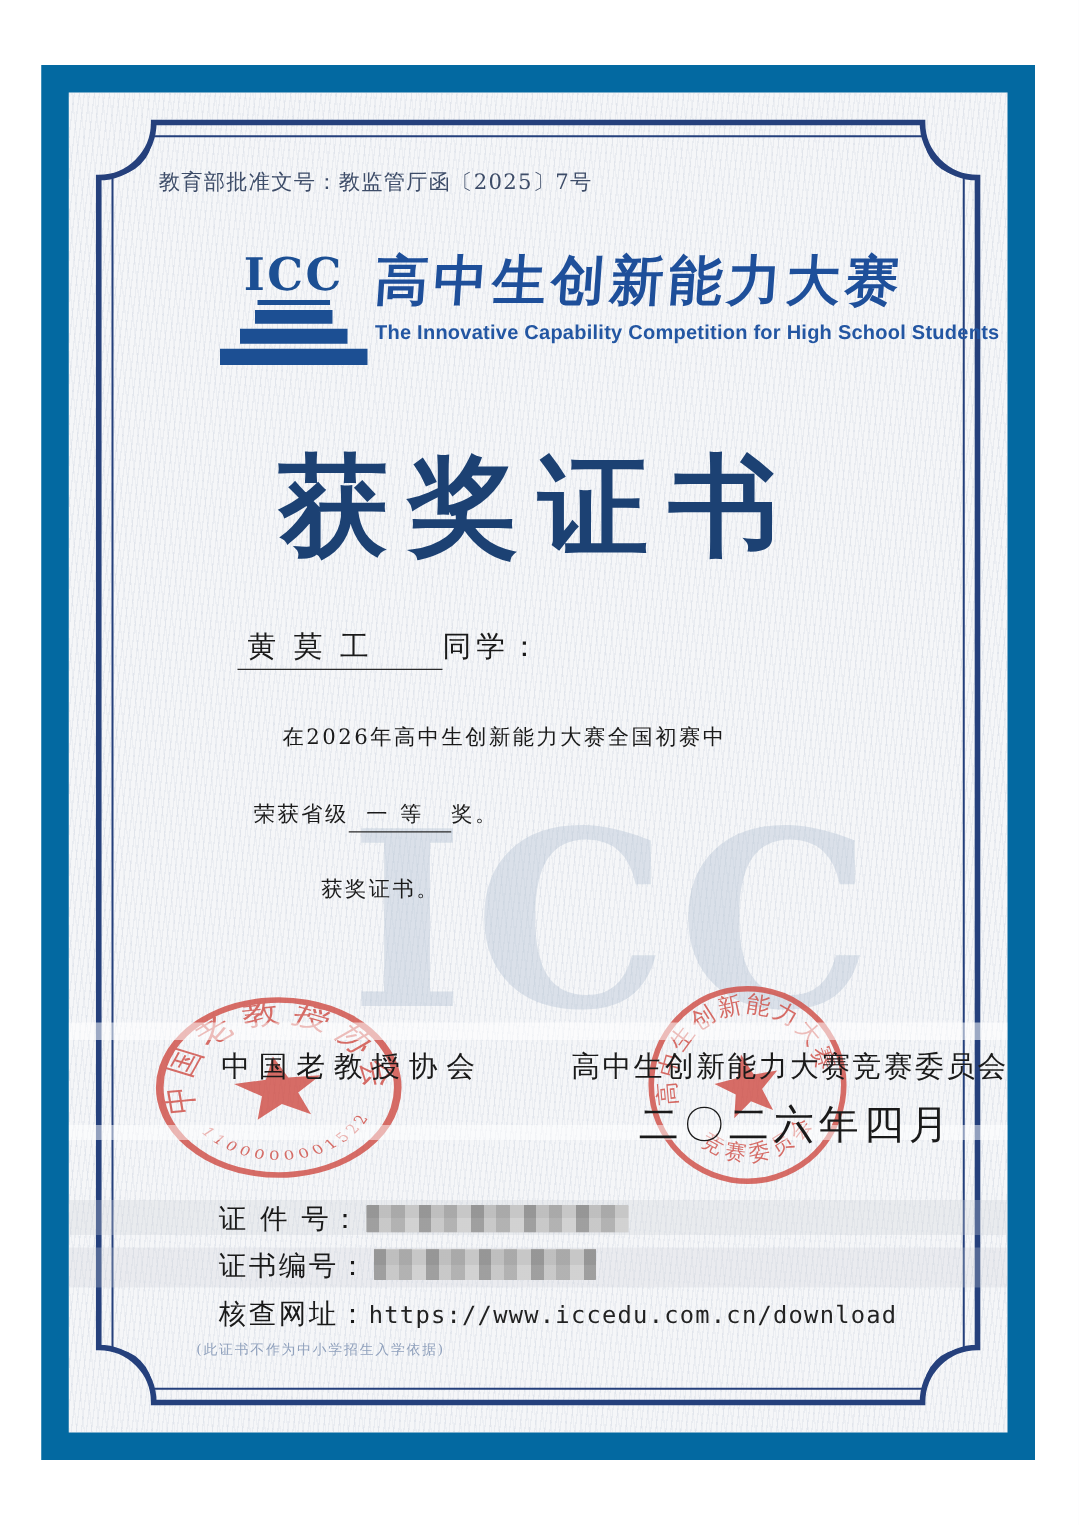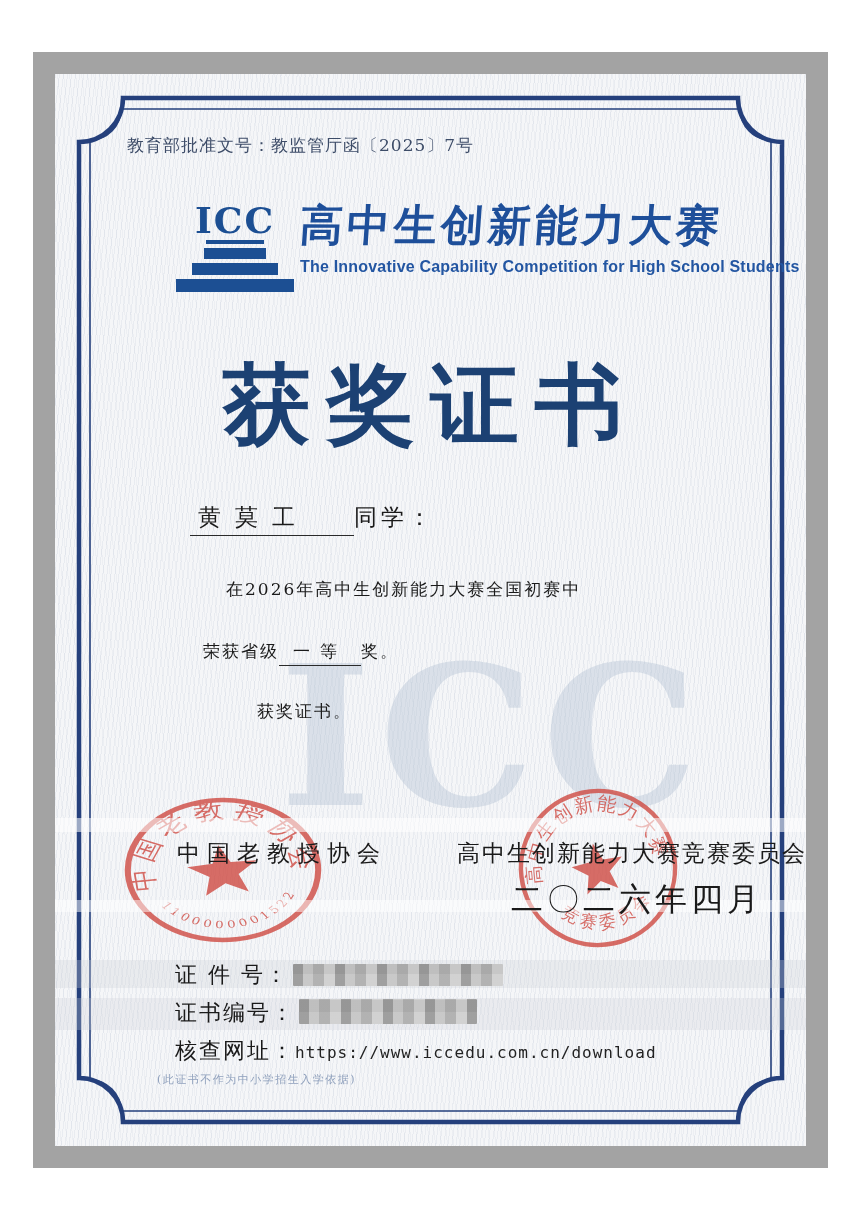--- a/index.html
+++ b/index.html
@@ -2,21 +2,21 @@
 <html><head>
 <meta charset="utf-8">
 <style>
   html,body{margin:0;padding:0;}
   body{
     width:863px;height:1221px;background:#ffffff;position:relative;
     font-family:"DejaVu Serif", serif;color:#1a1a1a;overflow:hidden;
   }
   .frame{
     position:absolute;left:33px;top:52px;width:795px;height:1116px;
-    background:#a3a3a3;
+    background:#0369a1;
   }
   .inner{
     position:absolute;left:22px;top:22px;width:751px;height:1072px;
     background-color:#f5f6f8;
     background-image:
       repeating-linear-gradient(97deg, rgba(150,165,190,.13) 0 1px, transparent 1px 4px),
       repeating-linear-gradient(84deg, rgba(150,165,190,.09) 0 1px, transparent 1px 6px);
     overflow:hidden;
   }
   .deco-border{position:absolute;left:0;top:0;z-index:2;pointer-events:none;}
@@ -97,21 +97,21 @@
   .mosaic{
     display:inline-block;vertical-align:-4px;margin-left:4px;border-radius:1px;
     background-image:
       repeating-linear-gradient(90deg, rgba(108,108,108,.5) 0 10px, rgba(188,188,188,.45) 10px 20px,
         rgba(146,146,146,.5) 20px 31px, rgba(208,208,208,.4) 31px 42px),
       repeating-linear-gradient(0deg, #d3d3d3 0 12px, #c1c1c1 12px 24px);
   }
   .m1{width:210px;height:22px;}
   .m2{width:178px;height:25px;}
   .url{
-    font-family:"DejaVu Sans Mono", monospace;font-size:16px;letter-spacing:1px;color:#222;
+    font-family:"DejaVu Sans Mono", monospace;font-size:19px;letter-spacing:1px;color:#222;
   }
   .note{
     position:absolute;left:102px;top:998px;z-index:6;
     font-size:11px;letter-spacing:1.5px;color:#8fa0bc;
   }
   .stamp text{font-family:"DejaVu Serif", serif;}
 </style>
 </head>
 <body>
 

